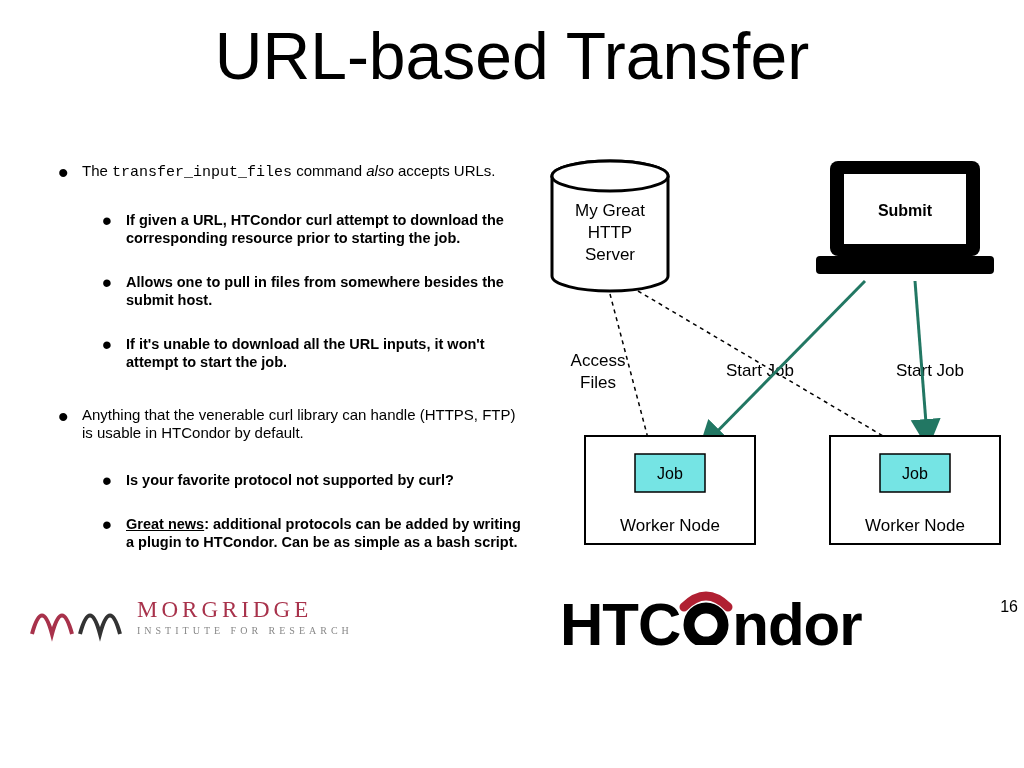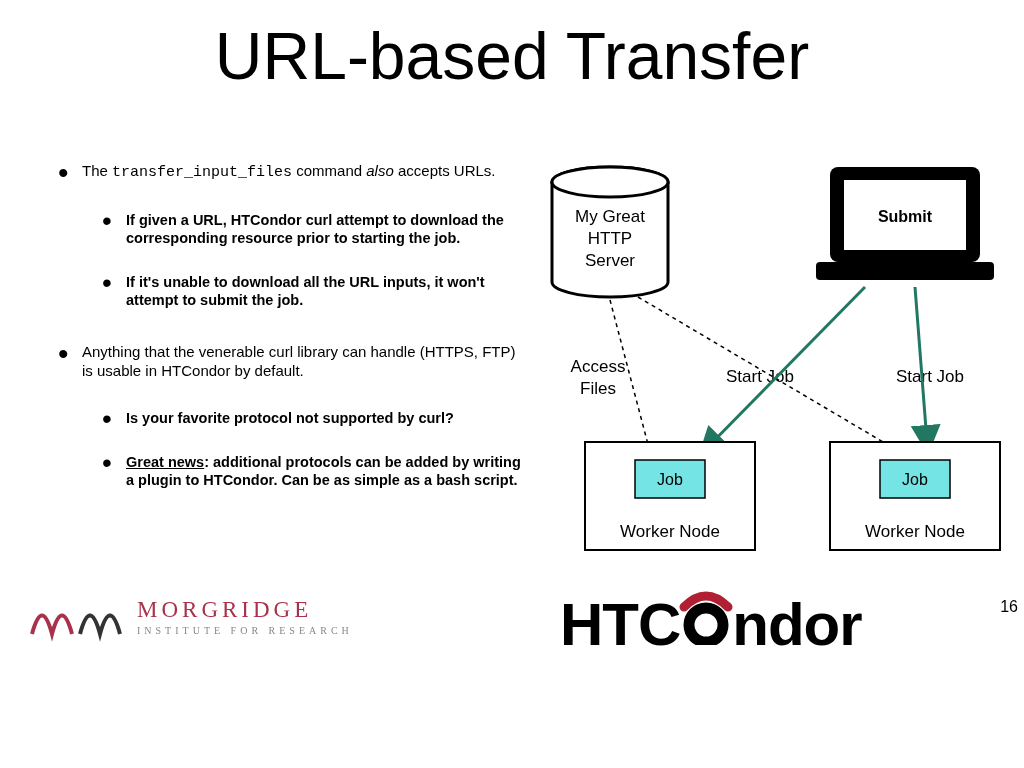--- a/index.html
+++ b/index.html
@@ -9,21 +9,21 @@
   .content { position: absolute; top: 162px; left: 58px; width: 470px; }
   ul.top { list-style: none; }
   ul.top > li { position: relative; padding-left: 24px; margin-bottom: 34px; font-size: 15px; line-height: 1.25; }
   ul.top > li::before { content: "•"; position: absolute; left: 0; top: -8px; font-size: 30px; }
   ul.sub { list-style: none; margin-top: 28px; }
   ul.sub > li { position: relative; padding-left: 24px; margin-left: 20px; margin-bottom: 26px; font-size: 14.5px; font-weight: bold; line-height: 1.25; }
   ul.sub > li::before { content: "•"; position: absolute; left: 0; top: -8px; font-size: 28px; font-weight: normal; }
   .code { font-family: "Courier New", monospace; }
   .italic { font-style: italic; }
   .underline { text-decoration: underline; text-align: center; }
-  .diagram { position: absolute; top: 162px; left: 530px; width: 480px; height: 440px; }
+  .diagram { position: absolute; top: 156px; left: 530px; width: 480px; height: 440px; }
   .diagram svg { width: 100%; height: 100%; }
   .db-label { font-family: Arial; font-size: 17px; }
   .box-label { font-family: Arial; font-size: 16px; }
   .caption { font-family: Arial; font-size: 17px; }
   .job-box { fill: #75E4E4; stroke: #000; stroke-width: 1.5; }
   .worker-box { fill: #fff; stroke: #000; stroke-width: 2; }
   .logos { position: absolute; bottom: 0; left: 0; width: 1024px; height: 90px; padding-left: 41px; }
   .morgridge { position: absolute; left: 30px; bottom: 0; display: flex; align-items: center; }
   .morgridge-text { margin-left: 12px; }
   .morgridge-text .name { color: #a8324b; font-family: Georgia, serif; font-size: 23px; letter-spacing: 4px; font-weight: 500; }
@@ -37,21 +37,22 @@
 
 <div class="slide">
   <div class="title">URL-based Transfer</div>
 
   <div class="content">
     <ul class="top">
       <li>
         <span>The </span><span class="code">transfer_input_files</span><span> command </span><span class="italic">also</span><span> accepts URLs.</span>
         <ul class="sub">
           <li>If given a URL, HTCondor curl attempt to download the corresponding resource prior to starting the job.</li>
-          <li>If it's unable to download all the URL inputs, it won't attempt to submit the job.</li>
+          <li>Allows one to pull in files from somewhere besides the submit host.</li>
+          <li>If it's unable to download all the URL inputs, it won't attempt to start the job.</li>
         </ul>
       </li>
       <li>
         <span>Anything that the venerable curl library can handle (HTTPS, FTP) is usable in HTCondor by default.</span>
         <ul class="sub">
           <li>Is your favorite protocol not supported by curl?</li>
           <li><span class="underline">Great news</span><span>: additional protocols can be added by writing a plugin to HTCondor.  Can be as simple as a bash script.</span></li>
         </ul>
       </li>
     </ul>

